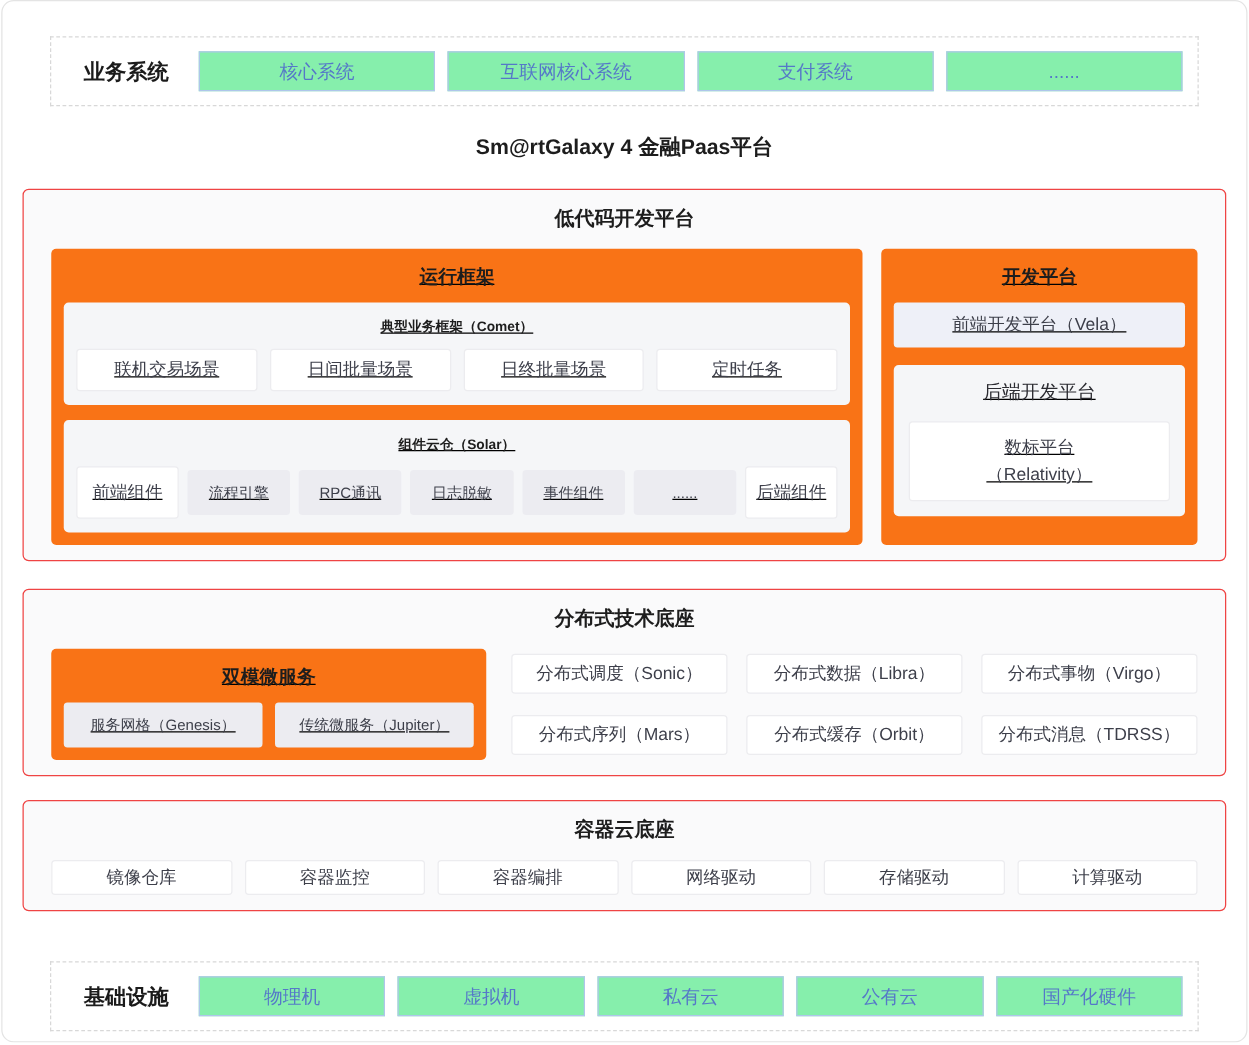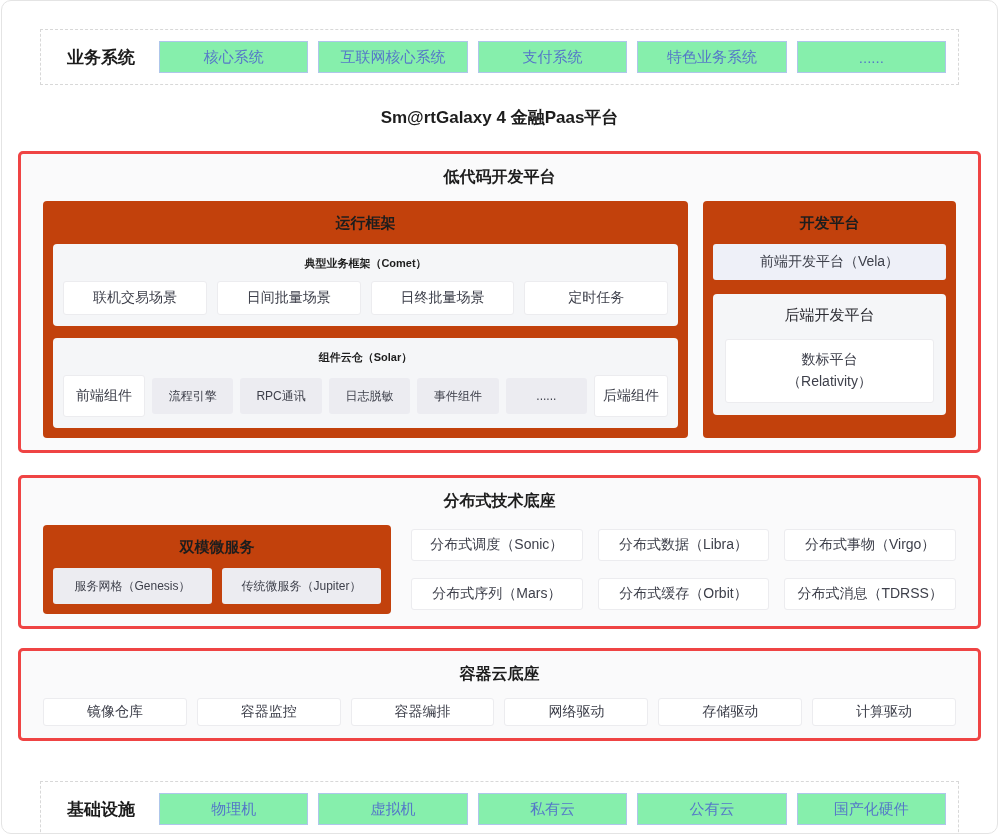--- a/index.html
+++ b/index.html
@@ -21,27 +21,27 @@
   .chip-blue {
     flex:1; height:32px; box-sizing:border-box;
     display:flex; align-items:center; justify-content:center;
     background:#86efac; border:1px solid #aec6ea; color:#5578c8; font-size:15px;
   }
 
   .main-title { text-align:center; font-size:17px; font-weight:bold; color:#1d1d1d; margin:21px 0 22px; }
 
   
   .panel {
-    margin:0 16px 22px; background:#fafafb; border:3px solid #ef4444; border-radius:5px;
+    margin:0 16px 22px; background:#fafafb; border:1px solid #ef4444; border-radius:5px;
     padding:13px 22px 12px; box-sizing:border-box;
   }
   .panel-title { text-align:center; font-size:16px; font-weight:bold; color:#1d1d1d; margin-bottom:13px; }
 
   .lcp-body { display:flex; gap:15px; }
-  .card { background:#c2410c; border-radius:4px; box-sizing:border-box; }
+  .card { background:#f97316; border-radius:4px; box-sizing:border-box;text-decoration:underline; }
   .card-runtime { flex:1; padding:8px 10px 10px; }
   .card-dev { width:253px; flex-shrink:0; padding:8px 10px 10px; }
   .card-title { text-align:center; font-size:15px; font-weight:bold; color:#1d1d1d; margin:5px 0 11px; }
 
   .graybox { background:#f5f6f8; border-radius:4px; padding:8px 10px 11px; }
   .graybox + .graybox { margin-top:12px; }
   .graybox-title { text-align:center; font-size:11px; font-weight:bold; color:#1d1d1d; margin:4px 0 10px; }
 
   .btn-row { display:flex; gap:10px; }
   .btn-white {
@@ -84,21 +84,20 @@
 </head>
 <body>
 
 <div class="page">
 
   <div class="dashed-row">
     <div class="row-label">业务系统</div>
     <div class="chip-blue">核心系统</div>
     <div class="chip-blue">互联网核心系统</div>
     <div class="chip-blue">支付系统</div>
-    <div class="chip-blue">特色业务系统</div>
     <div class="chip-blue">......</div>
   </div>
 
   <div class="main-title">Sm@rtGalaxy 4  金融Paas平台</div>
 
   <section class="panel">
     <div class="panel-title">低代码开发平台</div>
     <div class="lcp-body">
 
       <div class="card card-runtime">

